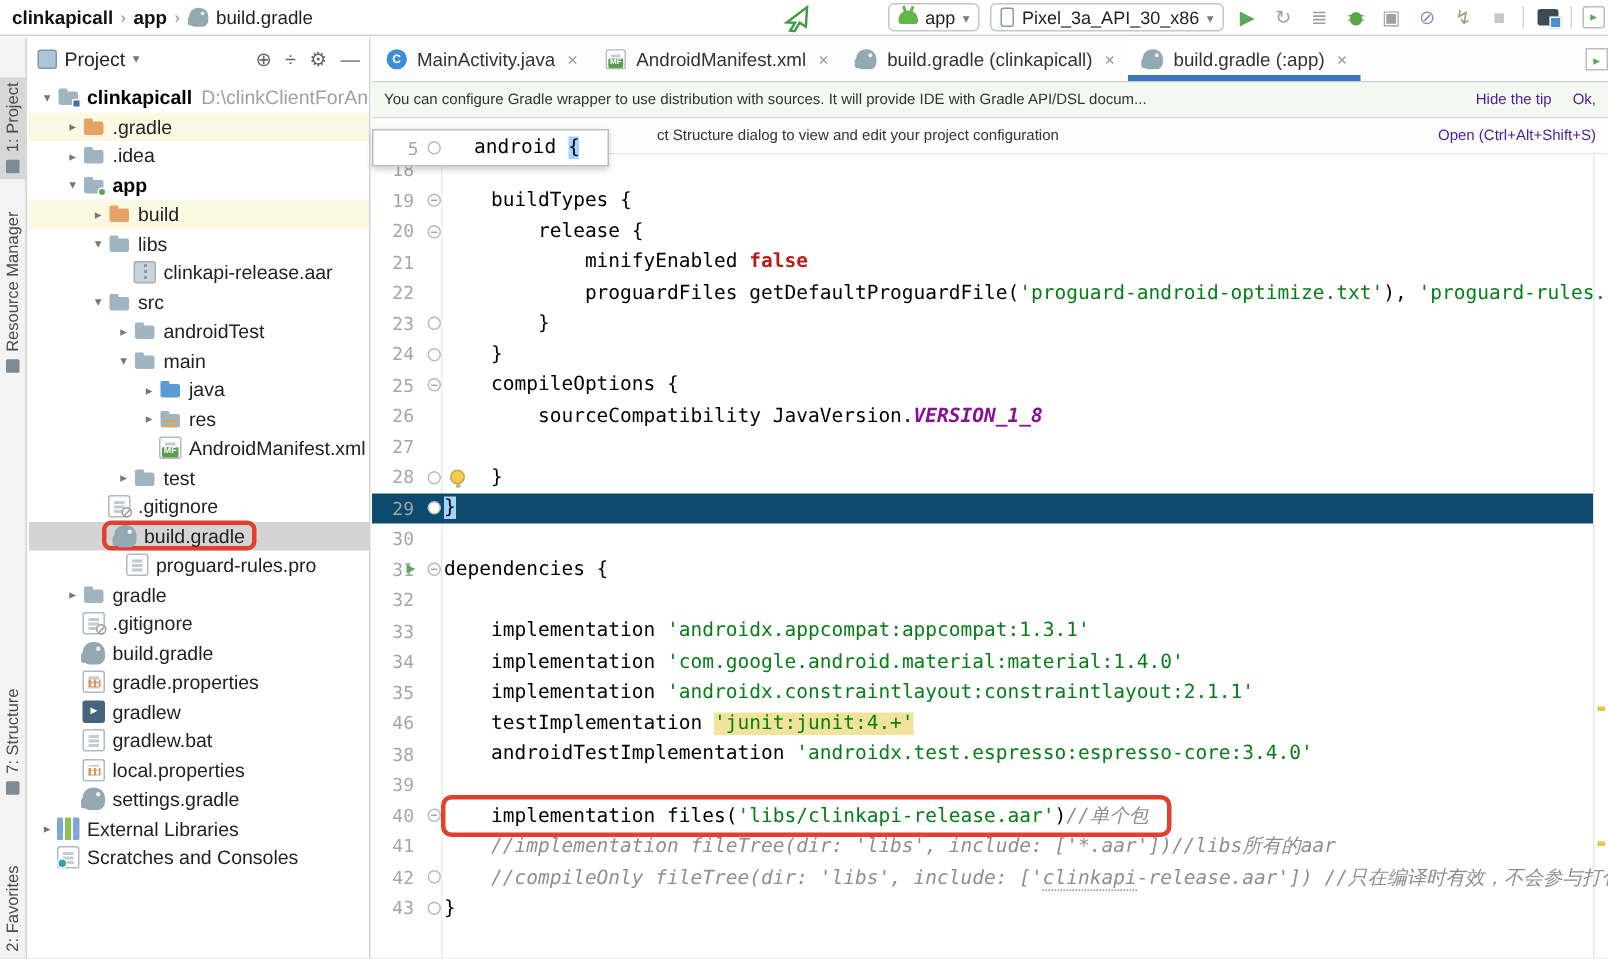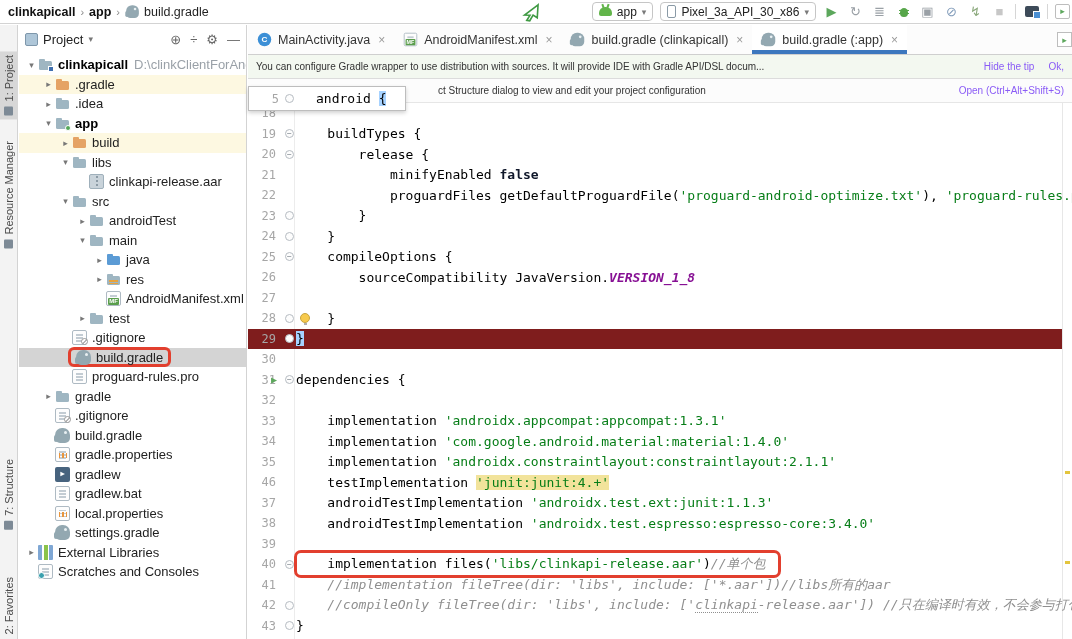--- a/index.html
+++ b/index.html
@@ -90,38 +90,38 @@
   .tab .fi{transform:scale(.9)}
   .tab.active{background:#fff}
   .tab.active::after{content:"";position:absolute;left:0;right:0;bottom:0;height:4px;background:#3c77be}
   .tab-close{color:#9b9b9b;font-size:12px;margin-left:2px}
   .tabs-more{position:absolute;right:0;top:7px;width:15px;height:15px;border:1px solid #bdbdbd;background:#fff;color:#5ca75c;font-size:9px;display:flex;align-items:center;justify-content:center}
 
   .banner{position:absolute;left:0;right:0;height:24px;display:flex;align-items:center;font-size:10px;color:#333}
   .b1{top:30px;background:#f3f8f0;border-bottom:1px solid #dcdcdc;padding:0 8px}
   .b2{top:54px;background:#fcfcfc;border-bottom:1px solid #e6e6e6}
   .b1 .btext{flex:1;overflow:hidden;white-space:nowrap}
-  .blink{color:#8b5cf6;margin-left:14px;white-space:nowrap}
+  .blink{color:#4c1d95;margin-left:14px;white-space:nowrap}
   .b2 .btext{margin-left:190px;flex:1;white-space:nowrap;overflow:hidden}
   .b2 .blink{margin-right:8px}
 
   .code{position:absolute;left:0;top:78px;right:10px;bottom:0;font-family:"DejaVu Sans Mono",monospace;font-size:13px;background:#fff}
   .code::before{content:"";position:absolute;left:46px;top:0;bottom:0;width:1px;background:#ececec}
   .crow{height:20.5px;display:flex;align-items:center;position:relative}
-  .crow.cur{background:#7f1d1d}
+  .crow.cur{background:#0c4a6e}
   .cnum{width:32px;flex:none;text-align:right;color:#a6a6a6;font-size:12px;padding-right:4px;font-family:"DejaVu Sans Mono",monospace}
   .cbody{white-space:pre;margin-left:16px;position:relative;z-index:1}
   .fold{position:absolute;left:37px;width:9px;height:9px;border:1px solid #b6bcc2;border-radius:50%;background:#fdfdfd;color:#7d858d;font-size:8px;line-height:7px;text-align:center;z-index:2}
   .runarrow{position:absolute;left:34px;color:#5ca75c;font-size:10px;z-index:3;margin-left:-11px}
   .bulb{position:absolute;left:52px;top:5px;width:10px;height:10px;background:#f7ca4d;border:1px solid #c9a43e;border-radius:50%;z-index:3}
   .bulb::after{content:"";position:absolute;left:2.5px;bottom:-3px;width:3px;height:2px;background:#b0b0b0}
   .lbox{position:absolute;left:46px;top:-4px;width:487px;height:28px;border:3px solid #e23f2e;border-radius:7px;z-index:4}
 
   .tk-pl{color:#000}
-  .tk-kw{color:#0f172a;font-weight:bold}
+  .tk-kw{color:#b91c1c;font-weight:bold}
   .tk-str{color:#067d17}
   .tk-strhl{color:#067d17;background:#f2e39b}
   .tk-cmt{color:#8f8f8f;font-style:italic}
   .tk-cmt-typo{color:#8f8f8f;font-style:italic;border-bottom:1px dotted #8f8f8f}
   .tk-st{color:#871094;font-style:italic;font-weight:bold}
   .tk-bsel{background:#a6d2ff;color:#000}
 
   .sticky{position:absolute;left:0;top:61px;width:158px;height:25px;background:#fff;border:1px solid #bdbdbd;box-shadow:0 2px 4px rgba(0,0,0,.18);display:flex;align-items:center;z-index:6;font-family:"DejaVu Sans Mono",monospace;font-size:13px}
   .sticky .cnum{padding-right:2px}
   .sticky .fold{position:static;margin-left:4px}
@@ -300,21 +300,21 @@
           </span>
           <span class="tlabel">.gitignore</span>
         </div>
         <div class="trow selected" style="padding-left: 40px;">
           <span class="chev"></span>
           <span class="tbox">
             <span class="fi fi-gradle"></span>
             <span class="tlabel">build.gradle</span>
           </span>
         </div>
-        <div class="trow" style="padding-left: 40px;">
+        <div class="trow" style="padding-left: 52px;">
           <span class="chev"></span>
           <span class="fi frect"></span>
           <span class="tlabel">proguard-rules.pro</span>
         </div>
         <div class="trow" style="padding-left: 23px;">
           <span class="chev">▸</span>
           <span class="fi ffold fi-folder"></span>
           <span class="tlabel">gradle</span>
         </div>
         <div class="trow" style="padding-left: 23px;">
@@ -497,24 +497,20 @@
         </div>
         <div class="crow">
           <span class="cnum">35</span>
           <span class="cbody"><span class="tk-pl">    implementation </span><span class="tk-str">'androidx.constraintlayout:constraintlayout:2.1.1'</span></span>
         </div>
         <div class="crow">
           <span class="cnum">46</span>
           <span class="cbody"><span class="tk-pl">    testImplementation </span><span class="tk-strhl">'junit:junit:4.+'</span></span>
         </div>
         <div class="crow">
-          <span class="cnum">37</span>
-          <span class="cbody"><span class="tk-pl">    androidTestImplementation </span><span class="tk-str">'androidx.test.ext:junit:1.1.3'</span></span>
-        </div>
-        <div class="crow">
           <span class="cnum">38</span>
           <span class="cbody"><span class="tk-pl">    androidTestImplementation </span><span class="tk-str">'androidx.test.espresso:espresso-core:3.4.0'</span></span>
         </div>
         <div class="crow">
           <span class="cnum">39</span>
           <span class="cbody"></span>
         </div>
         <div class="crow">
           <span class="cnum">40</span>
           <span class="fold">−</span>

